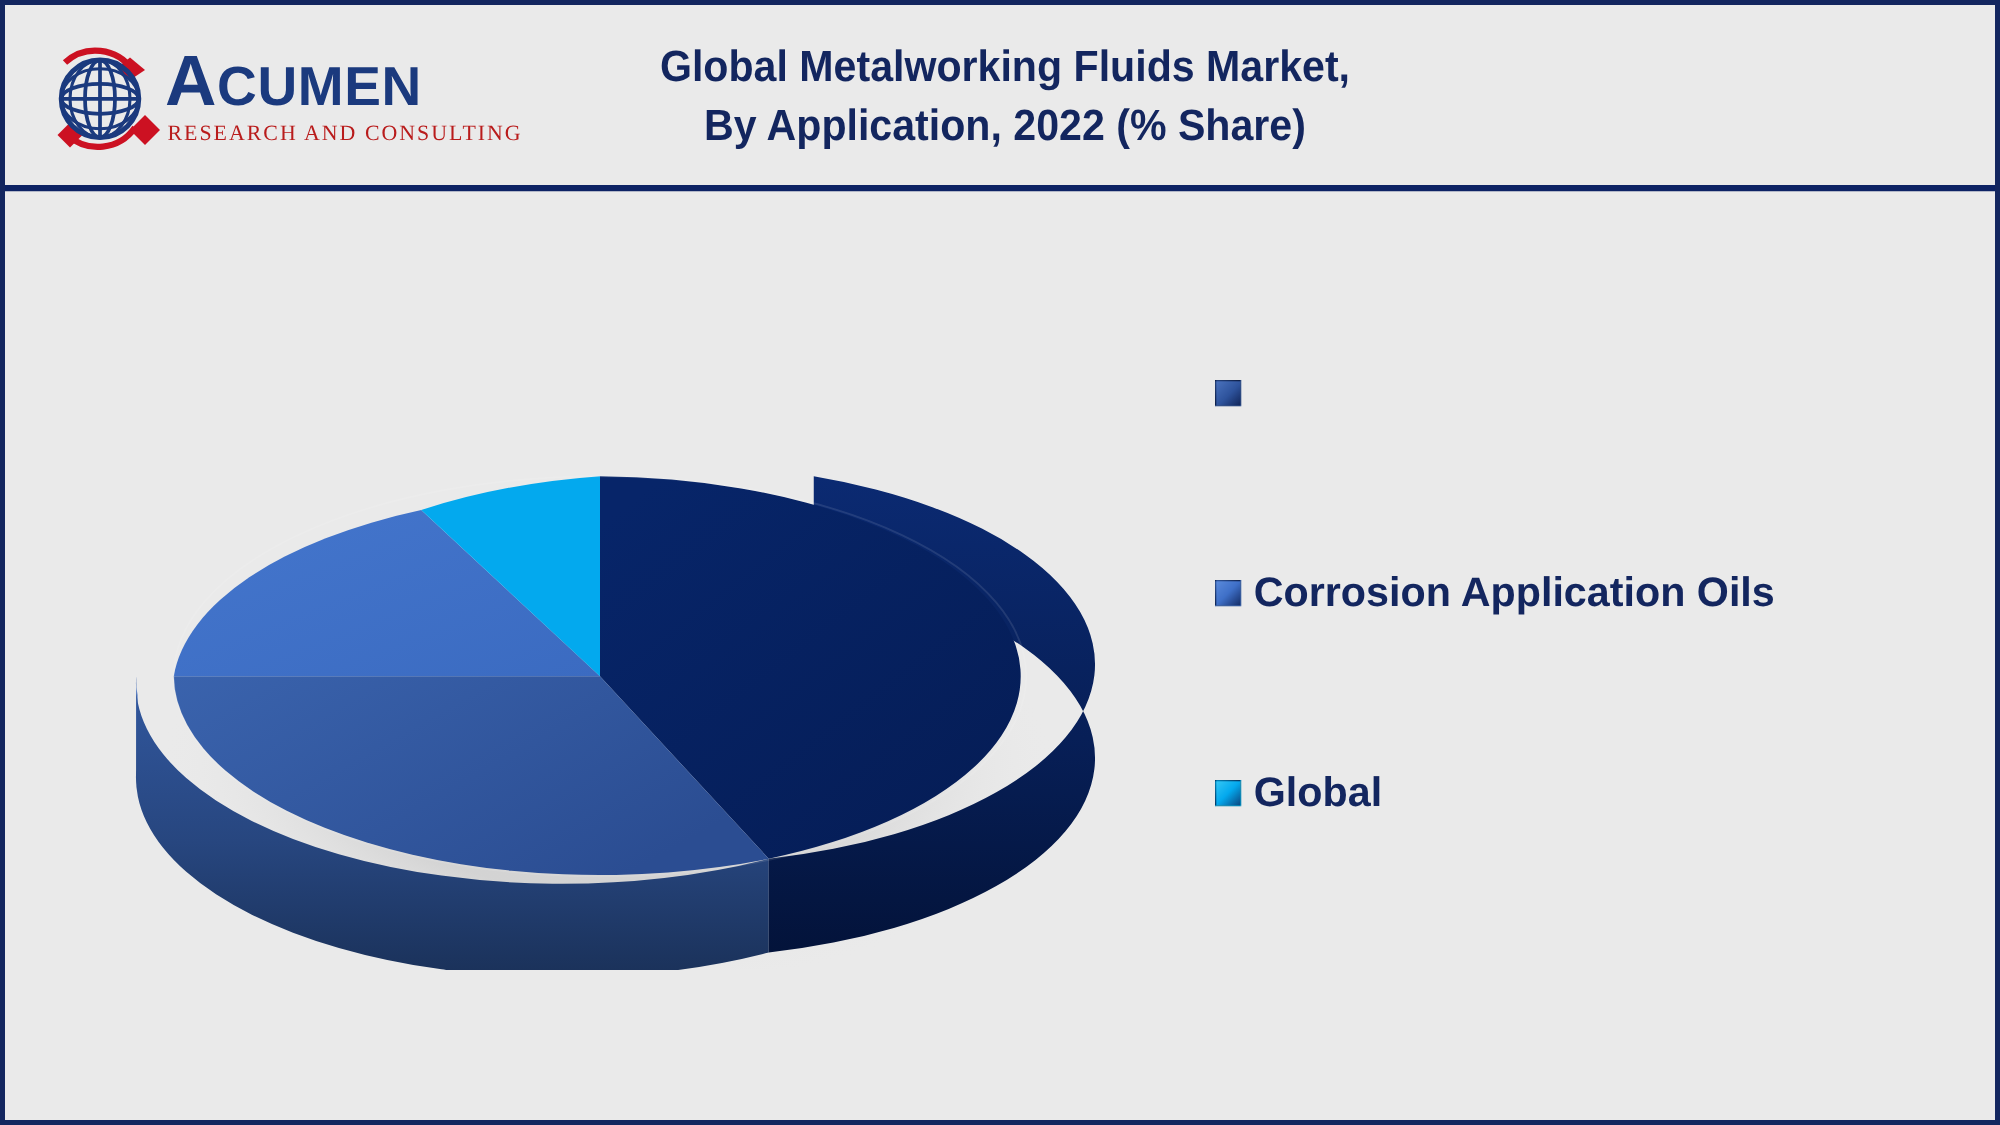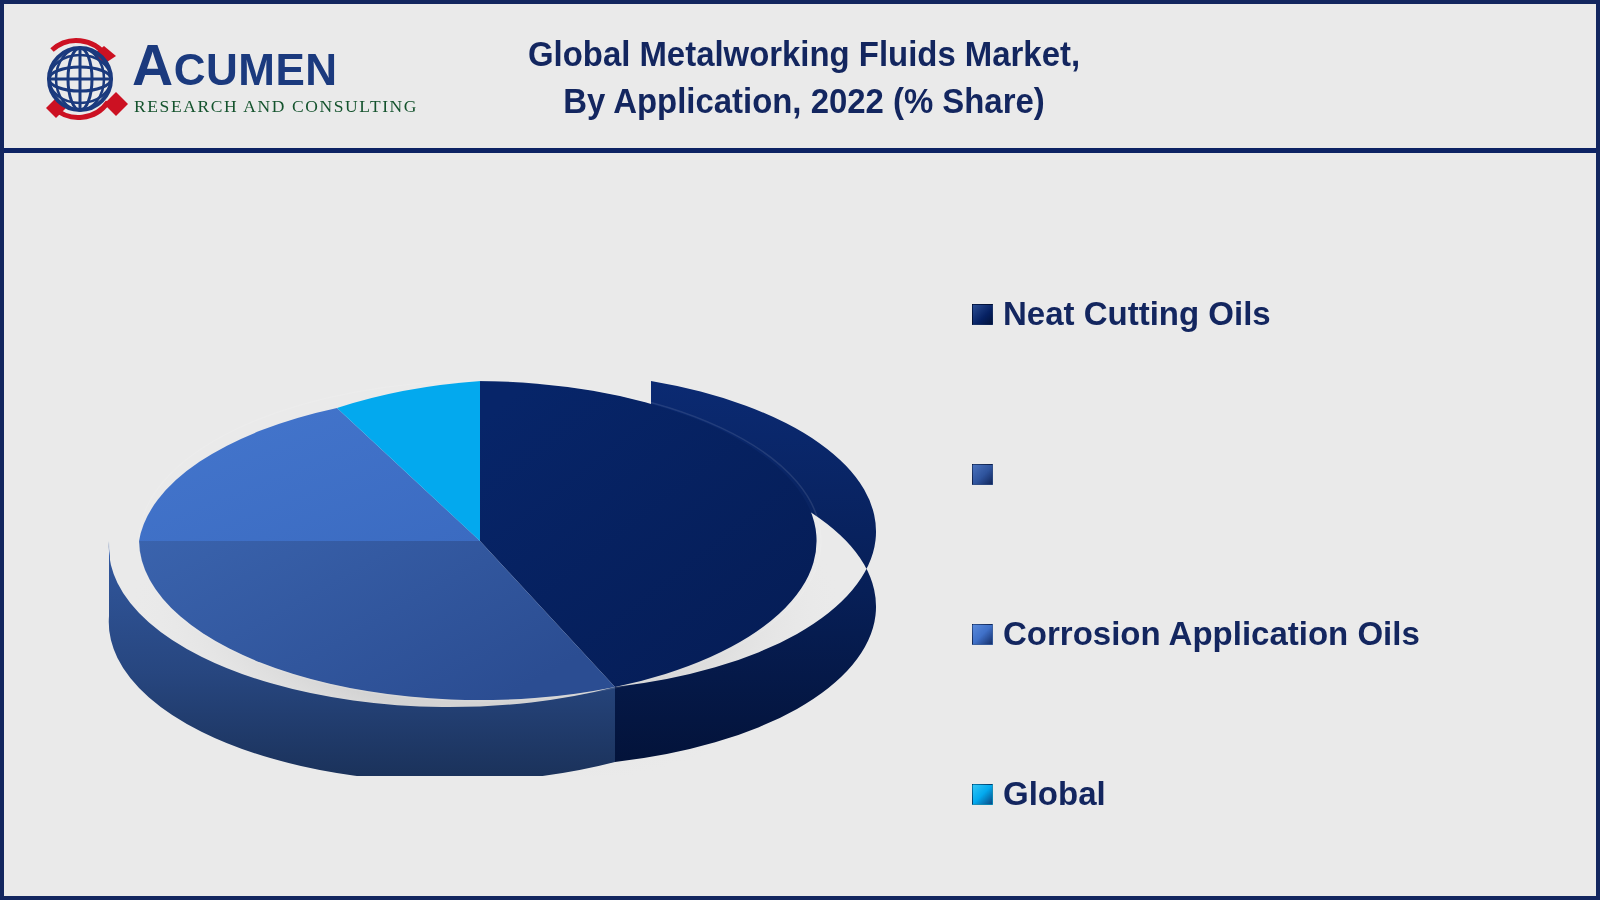--- a/index.html
+++ b/index.html
@@ -66,21 +66,21 @@
     white-space: nowrap;
   }
   .logo-acumen .cap { font-size: 57px; }
   .logo-acumen .sm  { font-size: 44px; }
   .logo-sub {
     position: absolute;
     left: 2px; top: 62px;
     font-family: "Liberation Serif", serif;
     font-size: 17.5px;
     letter-spacing: 1.6px;
-    color: #14532d;
+    color: #b91c1c;
     white-space: nowrap;
   }
 
   
   #title {
     position: absolute;
     left: 400px; top: 26px;
     width: 800px;
     text-align: center;
     color: #13265f;
@@ -232,24 +232,20 @@
         <path fill="url(#topLight)" d="M 386,285 L 45,285 A 341,160 0 0 1 243,152 Z"></path>
 
         <path fill="#03a9ee" d="M 386,285 L 243,152 A 341,160 0 0 1 386,125 Z"></path>
 
         <ellipse cx="386" cy="285" rx="341" ry="160" fill="none" stroke="rgba(255,255,255,0.10)" stroke-width="1.5"></ellipse>
       </svg>
     </div>
 
     <div id="legend">
       <div class="legend-item">
-        <span class="legend-swatch" style="background:linear-gradient(135deg,#2b4d92 0%,#062163 60%,#03133a 100%);"></span>
-        <span class="legend-label">Neat Cutting Oils</span>
-      </div>
-      <div class="legend-item">
         <span class="legend-swatch" style="background:linear-gradient(135deg,#4a72bd 0%,#2e539c 55%,#12275c 100%);"></span>
       </div>
       <div class="legend-item">
         <span class="legend-swatch" style="background:linear-gradient(135deg,#5a8adb 0%,#3f70c8 50%,#16306b 100%);"></span>
         <span class="legend-label">Corrosion Application Oils</span>
       </div>
       <div class="legend-item">
         <span class="legend-swatch" style="background:linear-gradient(135deg,#34c6f5 0%,#03a9ee 50%,#0b4a84 100%);"></span>
         <span class="legend-label">Global</span>
       </div>

